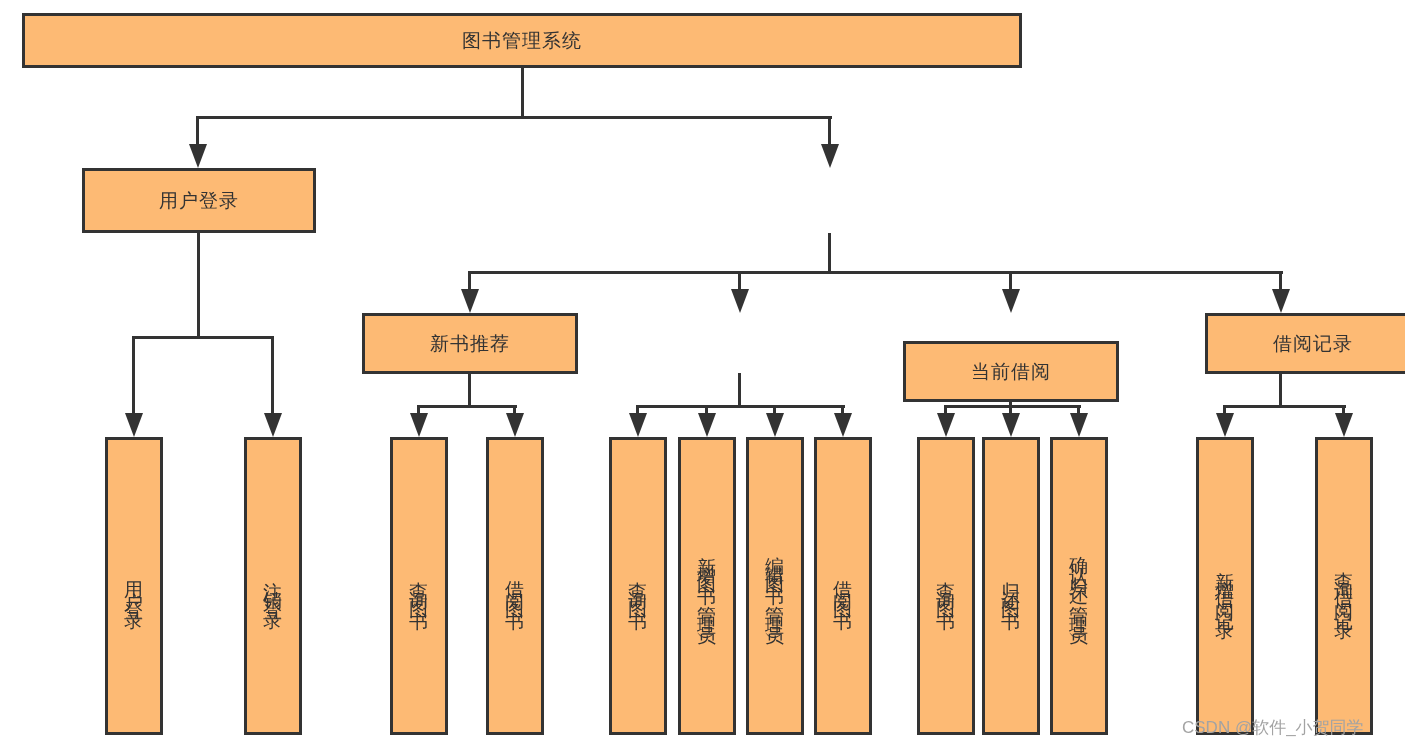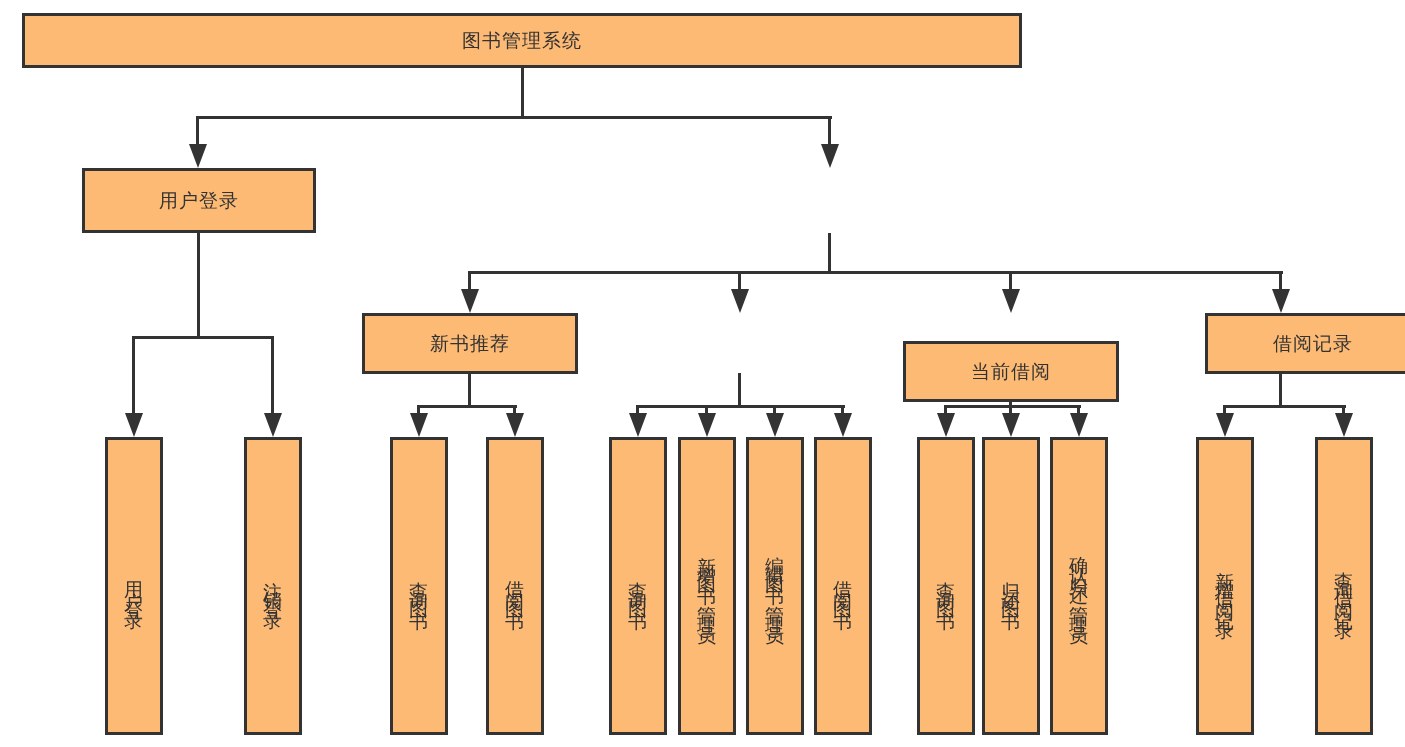--- a/index.html
+++ b/index.html
@@ -175,14 +175,15 @@
     <span class="vtext">确认归还（管理员）</span>
   </div>
 
   <div class="box vbox" style="left:1196px; top:437px; width:58px; height:298px;">
     <span class="vtext">新增借阅记录</span>
   </div>
   <div class="box vbox" style="left:1315px; top:437px; width:58px; height:298px;">
     <span class="vtext">查询借阅记录</span>
   </div>
 
+  <div class="watermark">CSDN @软件_小贺同学</div>
 
 </div>
 
 </body></html>

